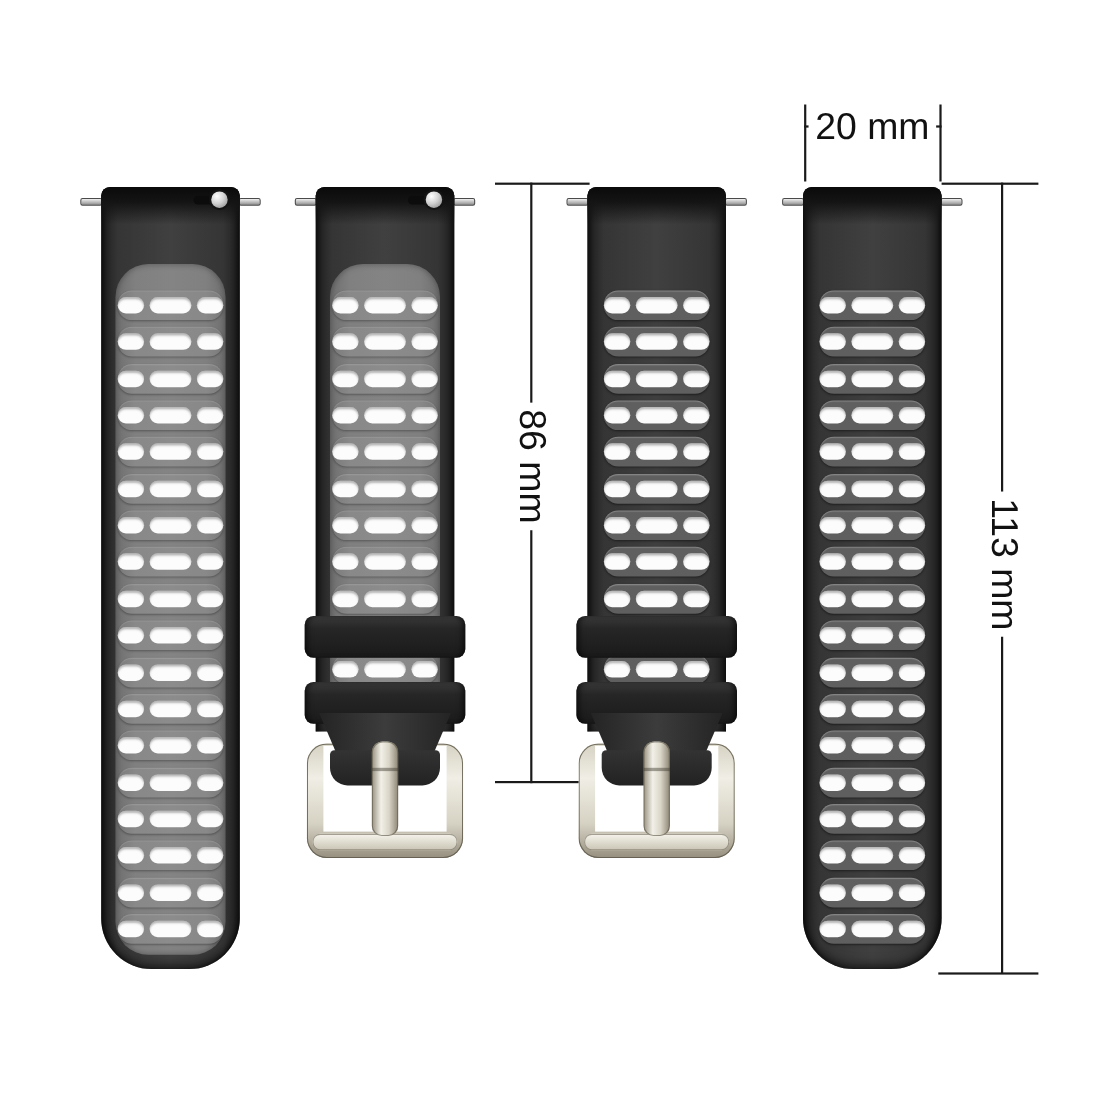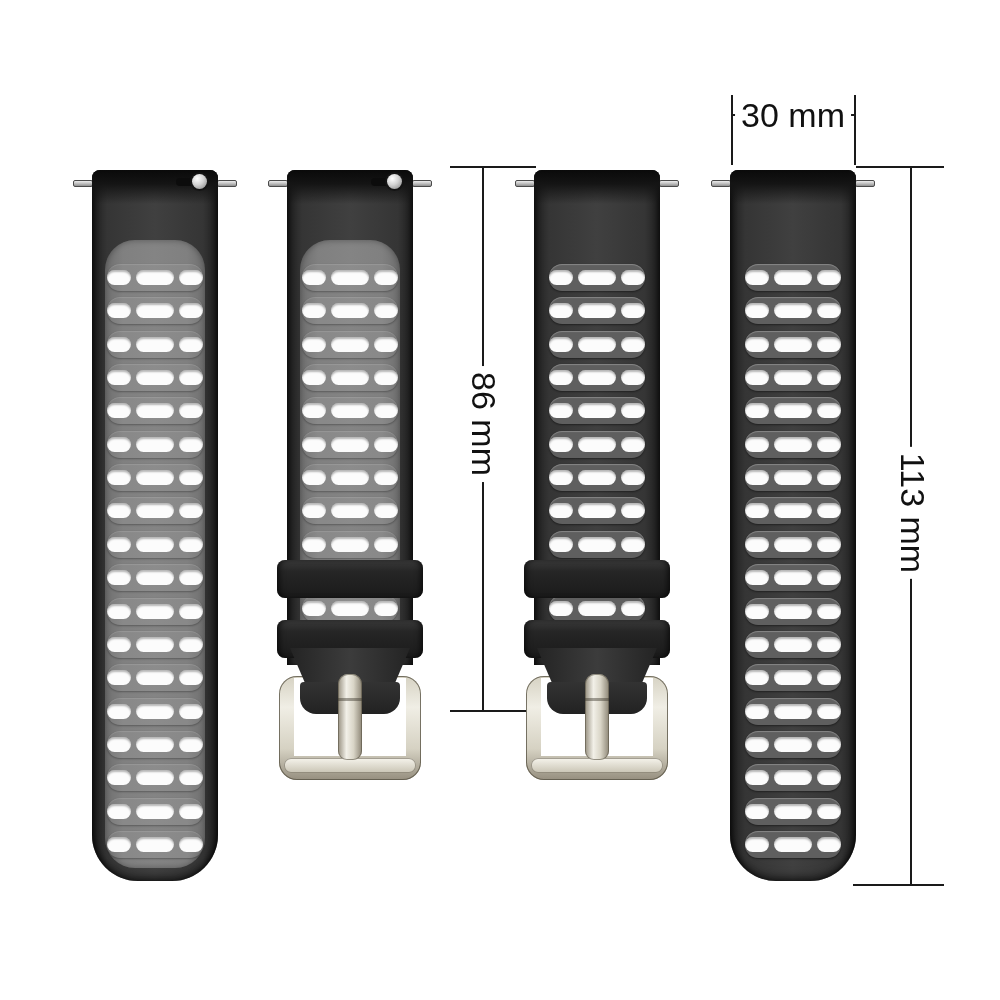--- a/index.html
+++ b/index.html
@@ -26,21 +26,21 @@
   .dim-label.rot{transform:translate(-50%,-50%) rotate(90deg);}
 </style>
 </head>
 <body>
 
 <div id="scene" style="--bg: #ffffff; --line: #1a1a1a;">
 
   <div class="vline" style="left:731px;top:95px;height:70px"></div>
   <div class="vline" style="left:854px;top:95px;height:70px"></div>
   <div class="hline" style="left:731px;top:114px;width:125px"></div>
-  <div class="dim-label" style="left:793px;top:116px">30 mm</div>
+  <div class="dim-label" style="left:793px;top:116px">20 mm</div>
 
   <div class="hline" style="left:450px;top:166px;width:86px"></div>
   <div class="vline" style="left:482px;top:166px;height:546px"></div>
   <div class="hline" style="left:450px;top:710px;width:86px"></div>
   <div class="dim-label rot" style="left:483px;top:424px">86 mm</div>
 
   <div class="hline" style="left:856px;top:166px;width:88px"></div>
   <div class="vline" style="left:910px;top:166px;height:719px"></div>
   <div class="hline" style="left:853px;top:884px;width:91px"></div>
   <div class="dim-label rot" style="left:912px;top:513px">113 mm</div>

